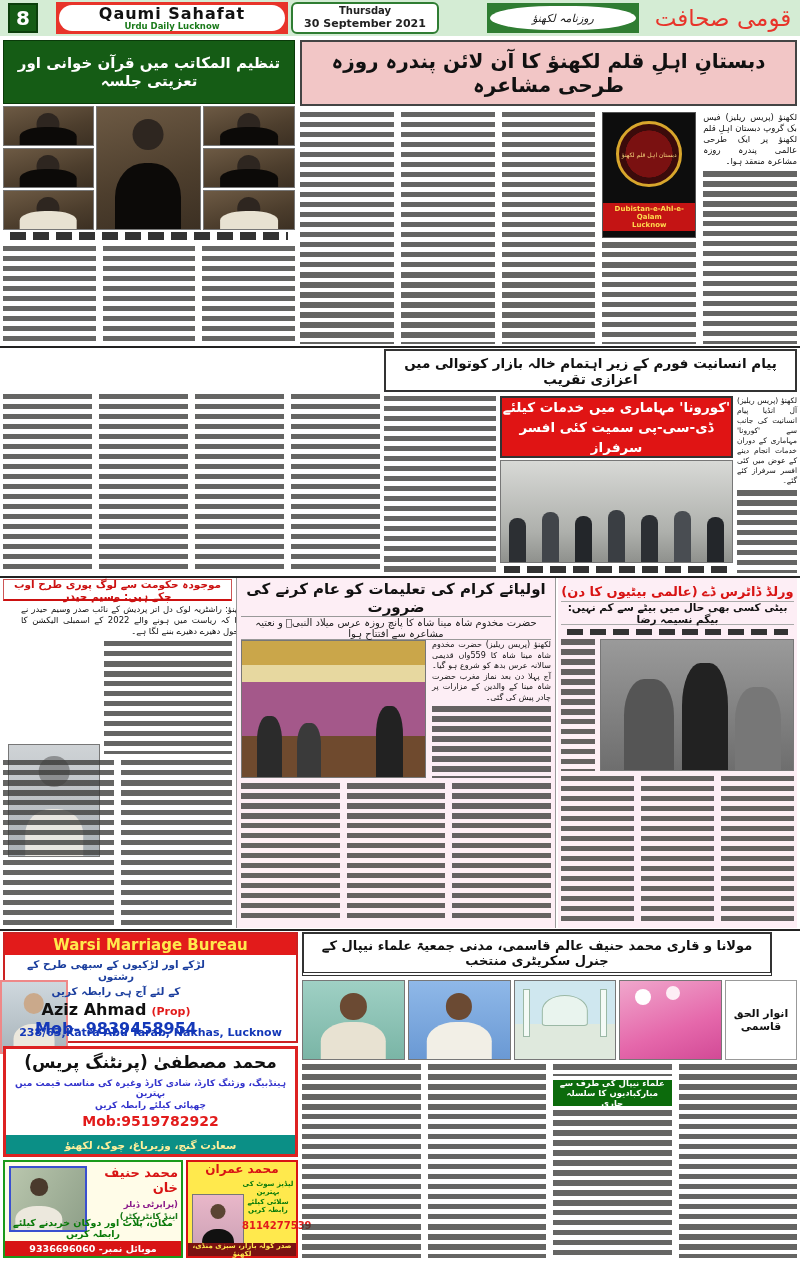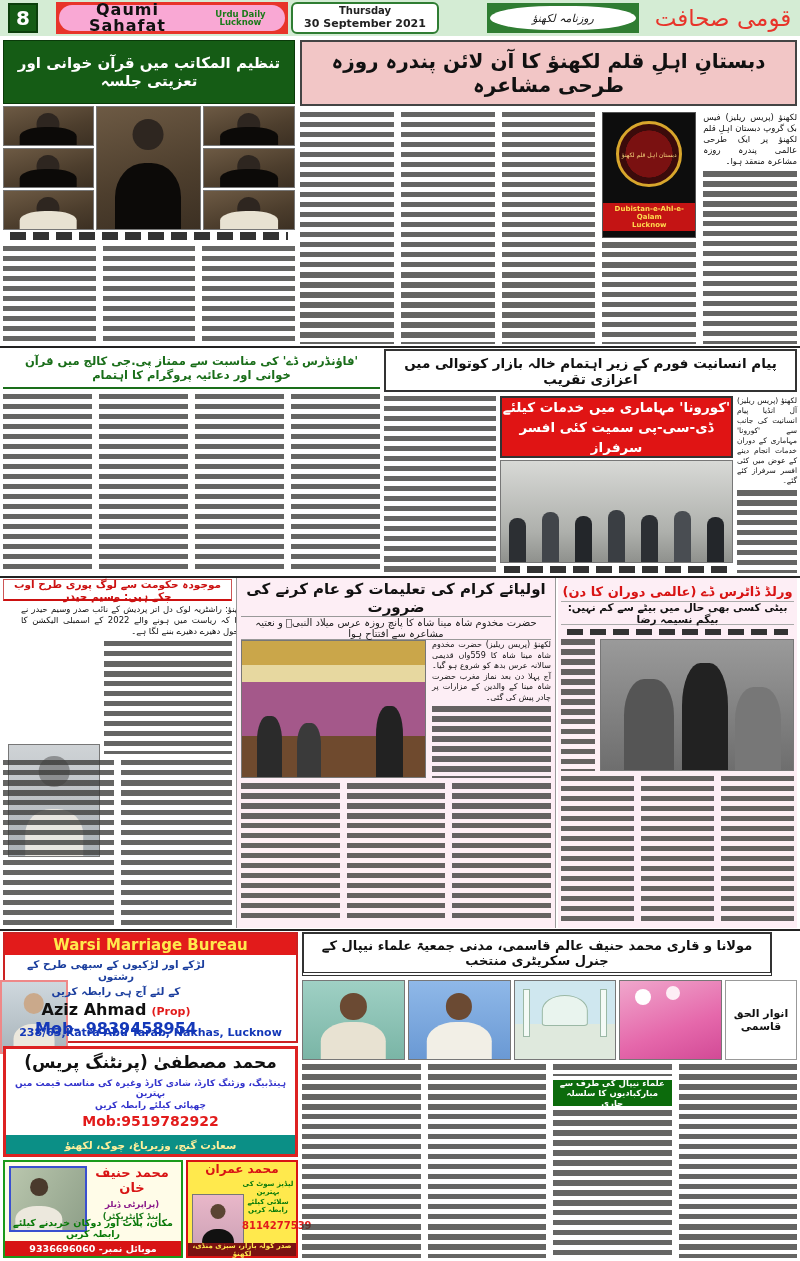--- a/index.html
+++ b/index.html
@@ -33,21 +33,21 @@
 </head>
 <body>
 
 <div id="page">
 
   <div class="abs" style="left:0;top:0;width:800px;height:36px;background:#d4ecd4">
     <div class="abs ctr" style="left:8px;top:3px;width:30px;height:30px;background:#155c15;border:2px solid #0c3f0c;color:#fff;font-weight:bold;font-size:20px">
       <span>8</span>
     </div>
     <div class="abs" style="left:56px;top:2px;width:232px;height:32px;background:#e8342a;padding:3px">
-      <div class="ctr" style="background:#f9a8d4;border-radius:14px;height:100%;flex-direction:row;line-height:1">
+      <div class="ctr" style="background:#ffffff;border-radius:14px;height:100%;flex-direction:column;line-height:1">
         <div style="font-weight:bold;font-size:16px;letter-spacing:1px;color:#111">Qaumi Sahafat</div>
         <div style="font-weight:bold;font-size:8.5px;color:#1a7a1a">Urdu Daily Lucknow</div>
       </div>
     </div>
     <div class="abs ctr" style="left:291px;top:2px;width:148px;height:32px;background:#fff;border:2px solid #2f7d32;border-radius:6px;flex-direction:column;line-height:1.2">
       <div style="font-weight:bold;font-size:10px;color:#222">Thursday</div>
       <div style="font-weight:bold;font-size:11px;color:#222">30 September 2021</div>
     </div>
     <div class="abs ctr" style="left:487px;top:3px;width:152px;height:30px;background:#2f7d32;padding:3px">
       <div class="ctr urdu" style="background:#fff;border-radius:50%/60%;width:100%;height:100%;font-size:11px;font-style:italic;color:#222">روزنامہ لکھنؤ</div>
@@ -115,21 +115,20 @@
       <div class="tl" style="flex:1"></div>
     </div>
     <div style="display:flex;flex-direction:column;gap:4px">
       <div class="lead urdu">لکھنؤ (پریس ریلیز) فیس بک گروپ دبستان اہلِ قلم لکھنؤ پر ایک طرحی عالمی پندرہ روزہ مشاعرہ منعقد ہوا۔</div>
       <div class="tl" style="flex:1"></div>
     </div>
   </div>
 
   <div class="abs rule" style="left:0;top:346px;width:800px;height:2px"></div>
 
-  <div class="abs ctr urdu" style="left:3px;top:349px;width:377px;height:40px;color:#1a6e1a;font-weight:bold;font-size:11.5px;border-bottom:2px solid #1a6e1a;background:#fff;padding:0 3px">'فاؤنڈرس ڈے' کی مناسبت سے ممتاز پی.جی کالج میں قرآن خوانی اور دعائیہ پروگرام کا اہتمام</div>
   <div class="abs cols" style="left:3px;top:394px;width:377px;height:179px">
     <div class="tl"></div>
     <div class="tl"></div>
     <div class="tl"></div>
     <div class="tl"></div>
   </div>
 
   <div class="abs ctr urdu" style="left:384px;top:349px;width:413px;height:43px;border:2px solid #333;background:#fff;color:#111;font-weight:bold;font-size:13.5px;padding:0 4px">پیام انسانیت فورم کے زیر اہتمام خالہ بازار کوتوالی میں اعزازی تقریب</div>
   <div class="abs tl" style="left:384px;top:396px;width:112px;height:177px"></div>
   <div class="abs ctr urdu" style="left:500px;top:396px;width:233px;height:62px;background:#e01414;border:2px solid #333;color:#fff;font-weight:bold;flex-direction:column;line-height:1.5">
@@ -182,21 +181,21 @@
       </div>
     </div>
     <div class="cols" style="margin-top:5px;height:136px">
       <div class="tl"></div>
       <div class="tl"></div>
       <div class="tl"></div>
     </div>
   </div>
 
   <div class="abs" style="left:558px;top:578px;width:239px;height:350px;background:#fdeef5;padding:3px 3px">
-    <div class="ctr urdu" style="height:20px;color:#d81414;font-weight:bold;font-size:13px">ورلڈ ڈاٹرس ڈے (عالمی دوران کا دن)</div>
+    <div class="ctr urdu" style="height:20px;color:#d81414;font-weight:bold;font-size:13px">ورلڈ ڈاٹرس ڈے (عالمی بیٹیوں کا دن)</div>
     <div class="ctr urdu" style="height:24px;color:#111;font-weight:bold;font-size:10.5px;border-top:1px solid #aaa;border-bottom:1px solid #aaa">بیٹی کسی بھی حال میں بیٹے سے کم نہیں: بیگم نسیمہ رضا</div>
     <div class="capline" style="height:6px;margin:4px 6px 0"></div>
     <div style="display:flex;gap:5px;margin-top:4px;height:132px">
       <div class="tl" style="flex:0 0 34px"></div>
       <div class="ph bw" style="flex:1;background:linear-gradient(#9a9a9a,#6e6e6e)">
         <div style="position:absolute;left:12%;bottom:0;width:26%;height:70%;background:#555;border-radius:40% 40% 0 0"></div>
         <div style="position:absolute;left:42%;bottom:0;width:24%;height:82%;background:#222;border-radius:40% 40% 0 0"></div>
         <div style="position:absolute;right:6%;bottom:0;width:24%;height:64%;background:#777;border-radius:40% 40% 0 0"></div>
       </div>
     </div>
@@ -233,21 +232,21 @@
     <div class="urdu" style="color:#3333cc;font-weight:bold;font-size:9px;margin-top:2px">چھپائی کیلئے رابطہ کریں</div>
     <div style="color:#e21b1b;font-weight:bold;font-size:14px;margin-top:3px">Mob:9519782922</div>
     <div class="ctr urdu" style="position:absolute;left:0;bottom:0;width:100%;height:19px;background:#0b8f86;color:#ffef9c;font-weight:bold;font-size:10.5px">سعادت گنج، وزیرباغ، چوک، لکھنؤ</div>
   </div>
 
   <div class="abs" style="left:3px;top:1160px;width:180px;height:98px;border:2px solid #1a9a1a;background:#fffce8">
     <div class="abs ph" style="left:4px;top:4px;width:78px;height:66px;border:2px solid #3a4fd0;background:linear-gradient(120deg,#b9c6ad,#8fa089)">
       <div class="head" style="left:38%;background:#4a3a2c;width:24%"></div>
         <div class="bod" style="left:38%;background:#ece8dd;height:46%"></div>
     </div>
-    <div style="position:absolute;right:3px;top:3px;width:92px;text-align:center">
+    <div style="position:absolute;right:3px;top:3px;width:92px;">
       <div class="urdu" style="color:#d81414;font-weight:bold;font-size:13px">محمد حنیف خان</div>
       <div class="urdu" style="color:#8a1a8a;font-weight:bold;font-size:8.5px;margin-top:4px">(پراپرٹی ڈیلر</div>
       <div class="urdu" style="color:#1a7a1a;font-weight:bold;font-size:8.5px;margin-top:2px">اینڈ کانٹریکٹر)</div>
     </div>
     <div class="urdu" style="position:absolute;left:0;bottom:17px;width:100%;text-align:center;color:#0a7a0a;font-weight:bold;font-size:9.5px">مکان، پلاٹ اور دوکان خریدنے کیلئے رابطہ کریں</div>
     <div class="ctr urdu" style="position:absolute;left:0;bottom:0;width:100%;height:15px;background:#d81414;color:#fff;font-weight:bold;font-size:9.5px">موبائل نمبر- 9336696060</div>
   </div>
 
   <div class="abs" style="left:186px;top:1160px;width:112px;height:98px;border:2px solid #d81414;background:#ffe94d">
     <div class="urdu" style="text-align:center;color:#d81414;font-weight:bold;font-size:12px">محمد عمران</div>

